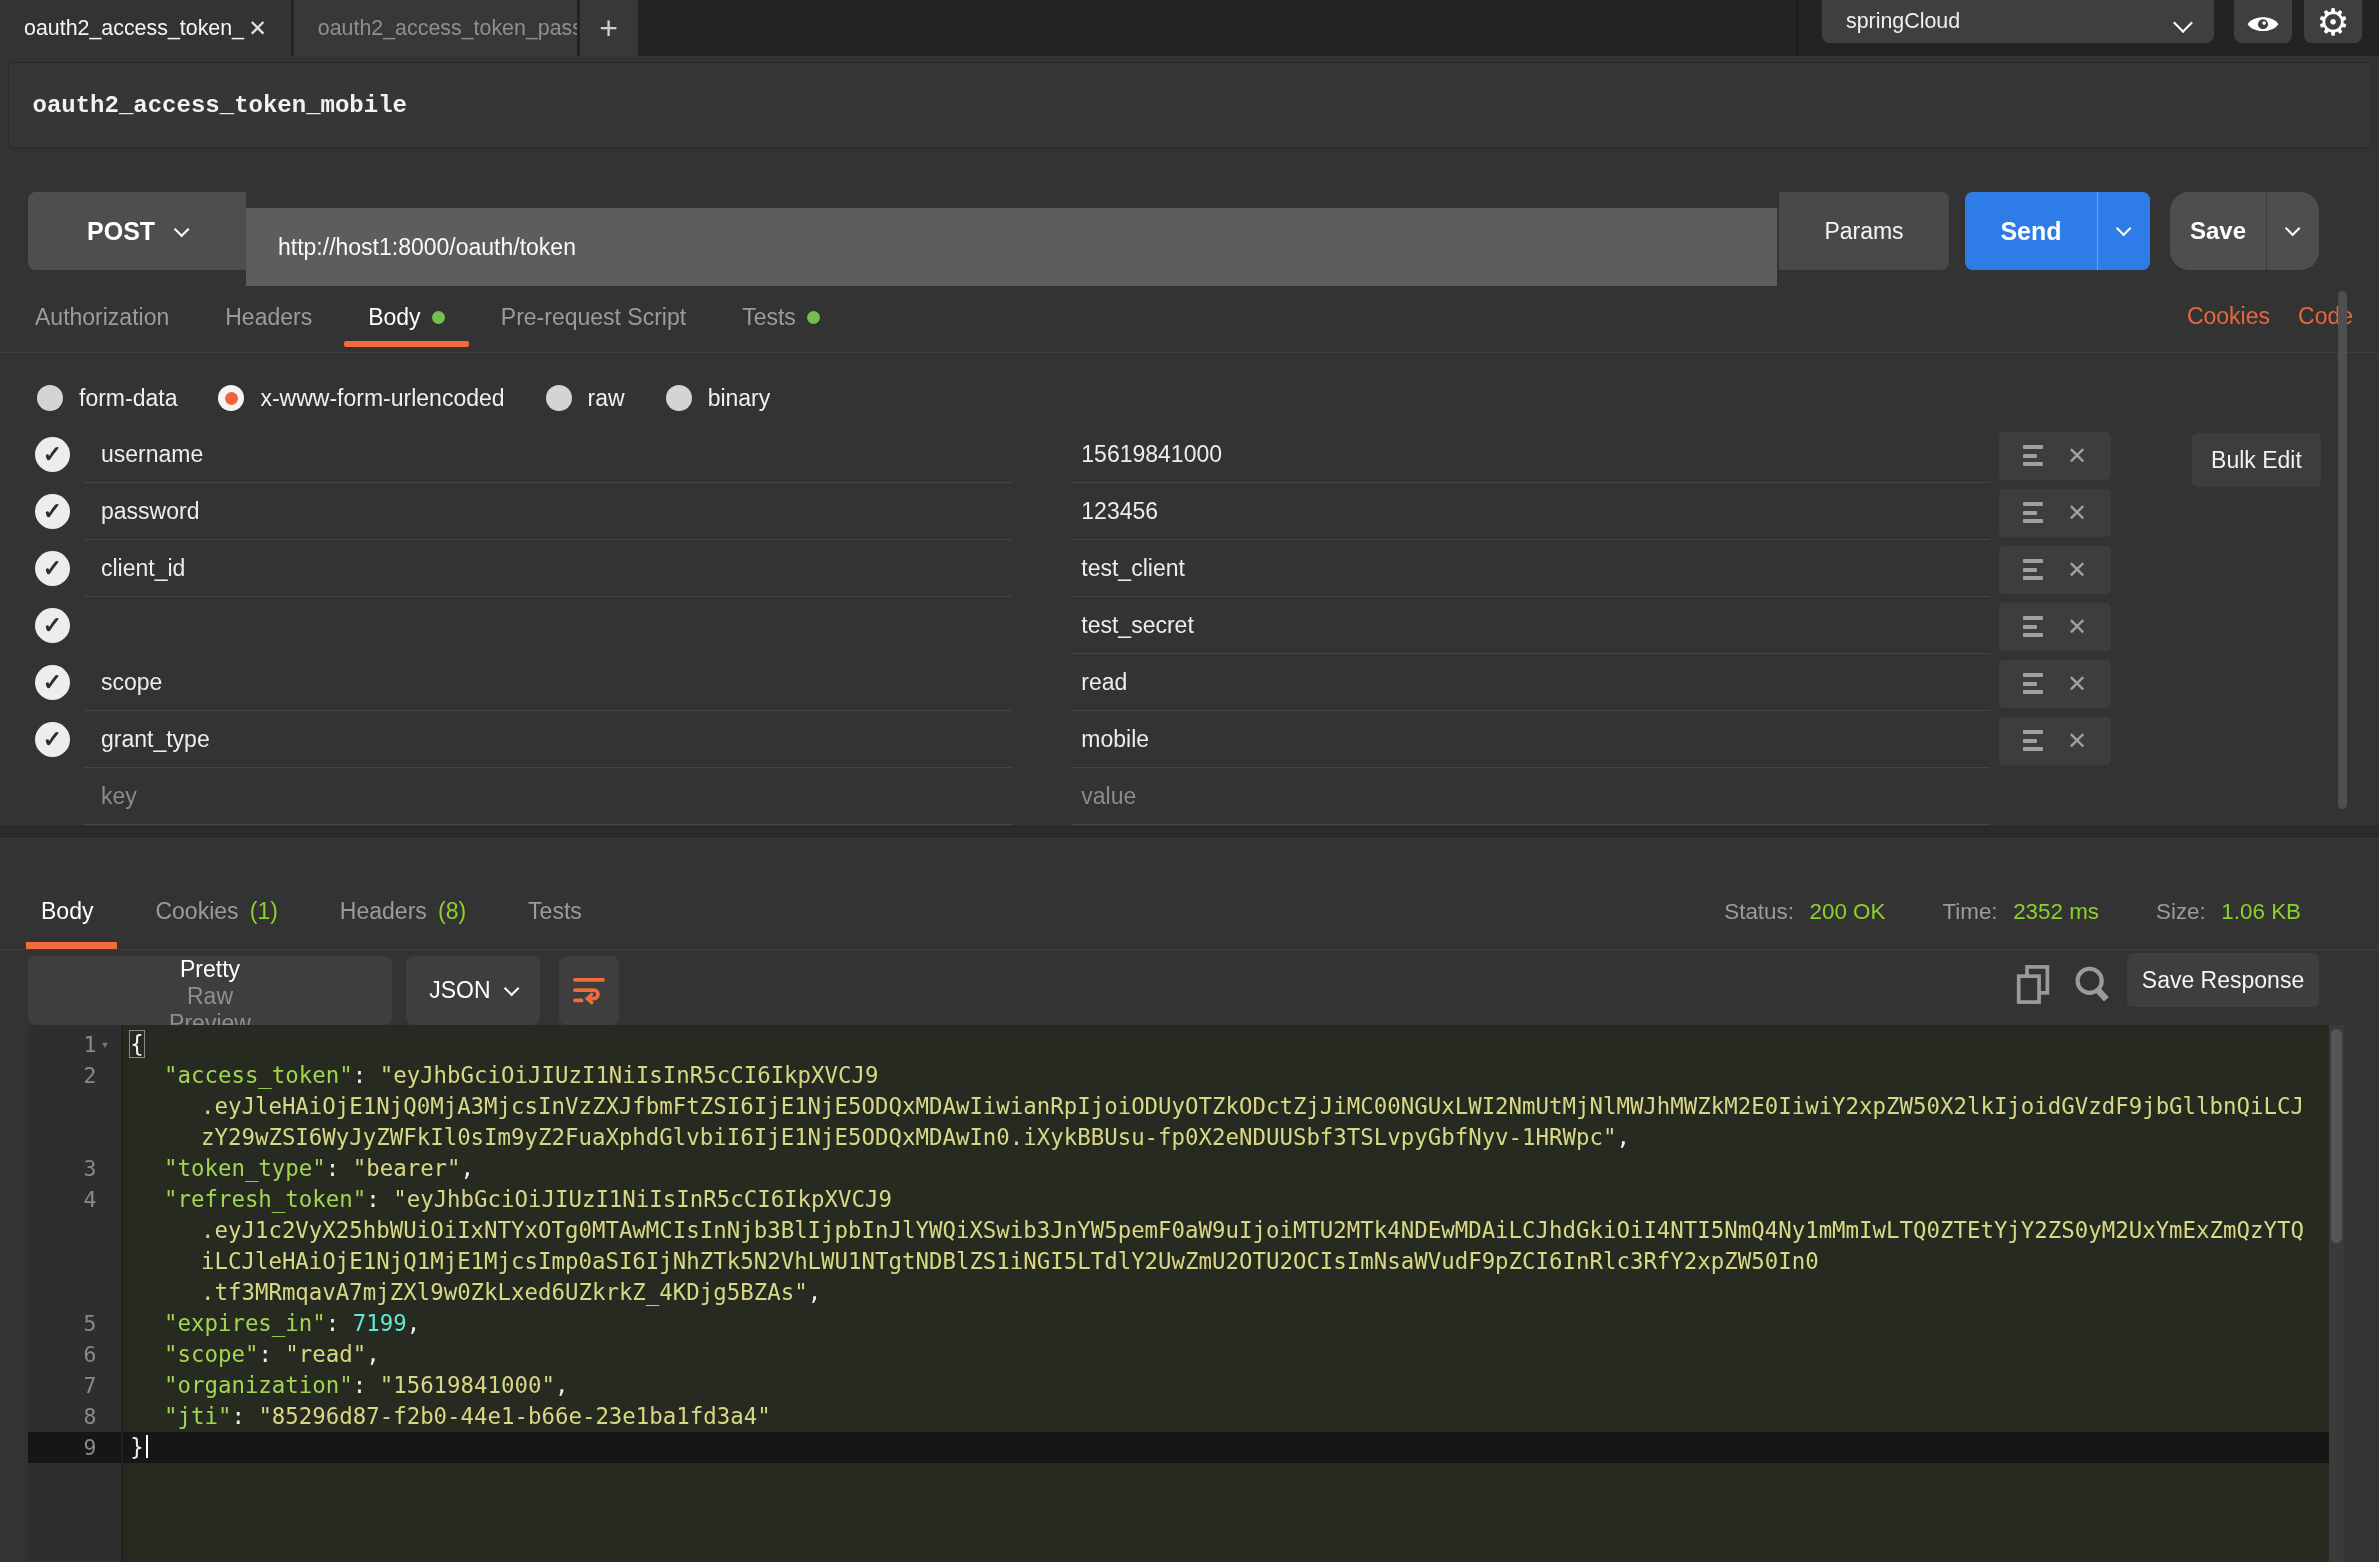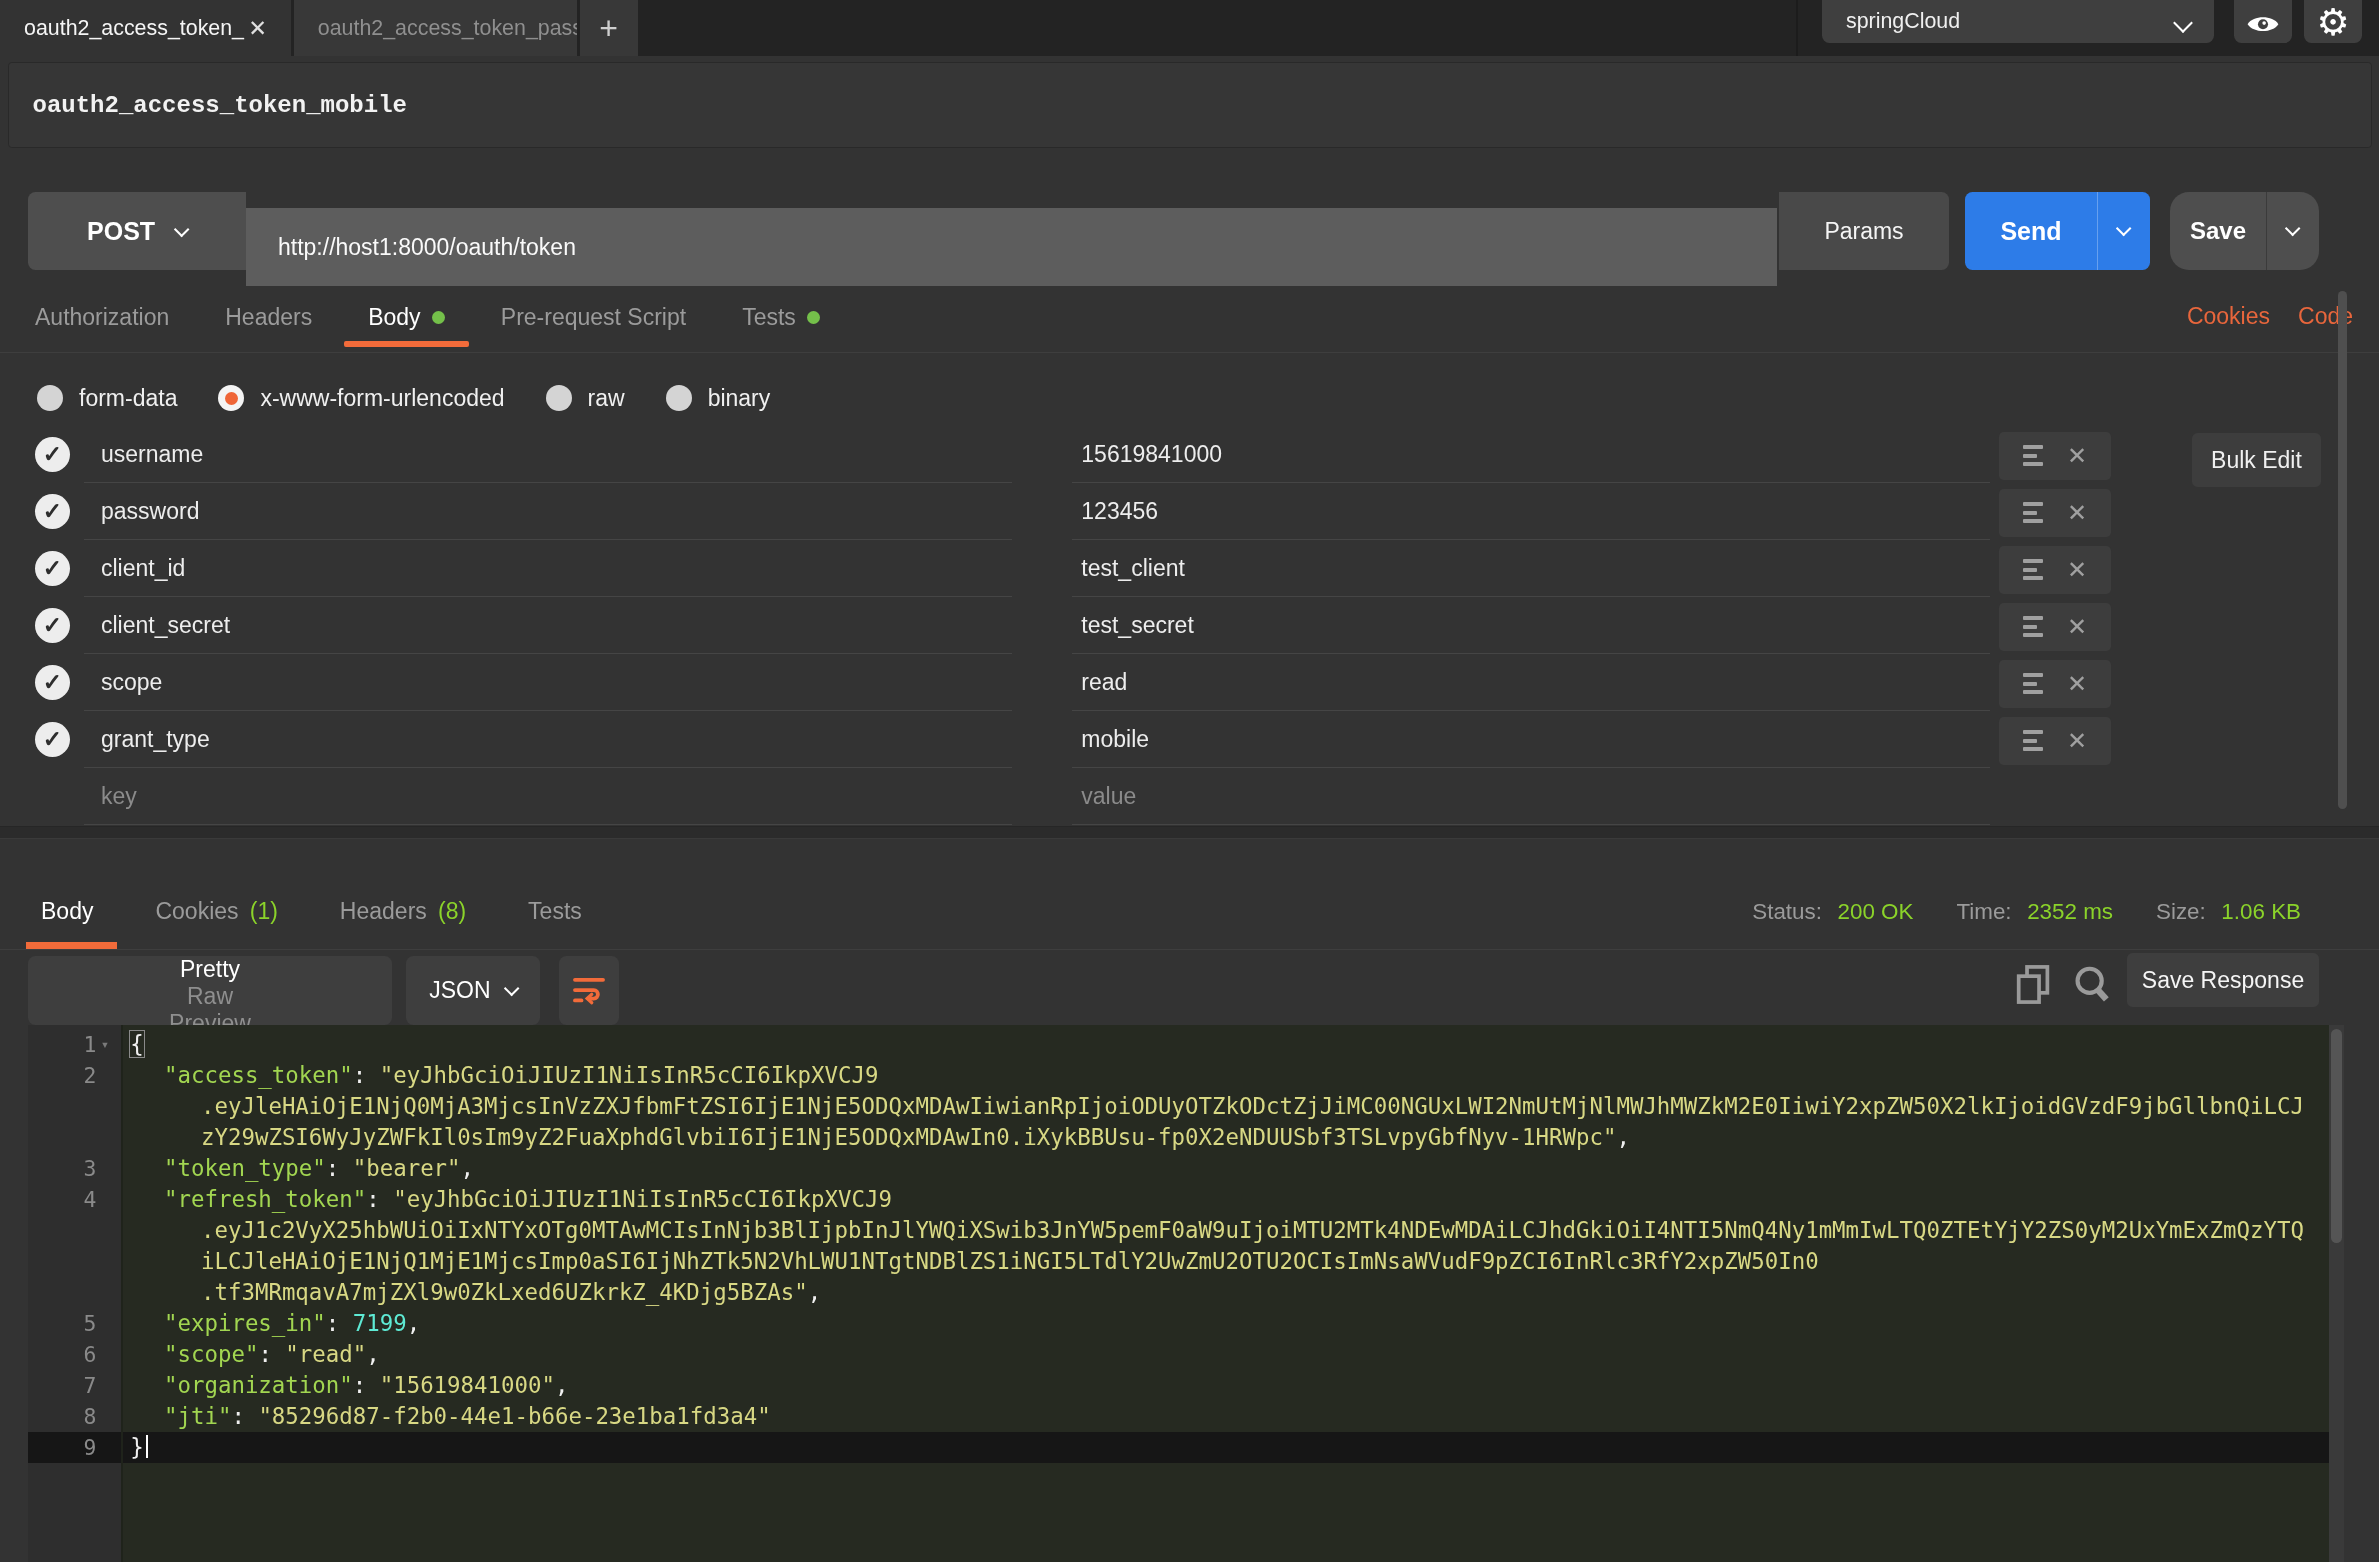--- a/index.html
+++ b/index.html
@@ -88,21 +88,21 @@
   .pane-gap{position:absolute;left:0;top:826px;width:2379px;height:13px;background:#2b2b2b;
       border-top:1.9px solid #262626;border-bottom:1.9px solid #3a3a3a;box-sizing:border-box;}
 
   
   .resp-tabs{position:absolute;left:0;top:874px;width:2379px;height:76px;border-bottom:1.9px solid #3e3e3e;box-sizing:border-box;
       display:flex;align-items:center;padding-left:41px;gap:62px;}
   .resp-tab{font-size:23px;color:#9b9b9b;display:flex;align-items:center;gap:11.2px;height:100%;position:relative;}
   .resp-tab.active{color:#fff;}
   .resp-tab.active::after{content:"";position:absolute;left:-15px;right:-24px;bottom:0;height:7.5px;background:#f26b3a;}
   .count{color:#8bd32a;}
-  .resp-meta{position:absolute;right:78px;top:874px;height:75px;display:flex;align-items:center;gap:43px;font-size:22.4px;}
+  .resp-meta{position:absolute;right:78px;top:874px;height:75px;display:flex;align-items:center;gap:57px;font-size:22.4px;}
   .meta-label{color:#9b9b9b;}
   .meta-val{color:#8bd32a;margin-left:9.3px;}
 
   
   .view-group{position:absolute;left:28px;top:956px;width:364px;height:69px;background:#3e3e3e;border-radius:7.5px;
       display:flex;align-items:center;justify-content:space-around;font-size:23px;flex-direction:column;}
   .view-tab{color:#8f8f8f;}
   .view-tab.active{color:#fff;}
   .fmt-select{position:absolute;left:406px;top:956px;width:134px;height:69px;background:#3e3e3e;border-radius:7.5px;
       display:flex;align-items:center;justify-content:center;gap:15px;font-size:23px;color:#fff;}
@@ -287,21 +287,20 @@
           <span class="desc-icon">
             <i></i>
             <i></i>
             <i></i>
           </span>
           <span class="x-icon">✕</span>
         </div>
       </div>
       <div class="kv-row">
         <span class="kv-check">✓</span>
-        <div class="kv-key">client_secret</div>
         <div class="kv-val">test_secret</div>
         <div class="kv-ctl">
           <span class="desc-icon">
             <i></i>
             <i></i>
             <i></i>
           </span>
           <span class="x-icon">✕</span>
         </div>
       </div>

